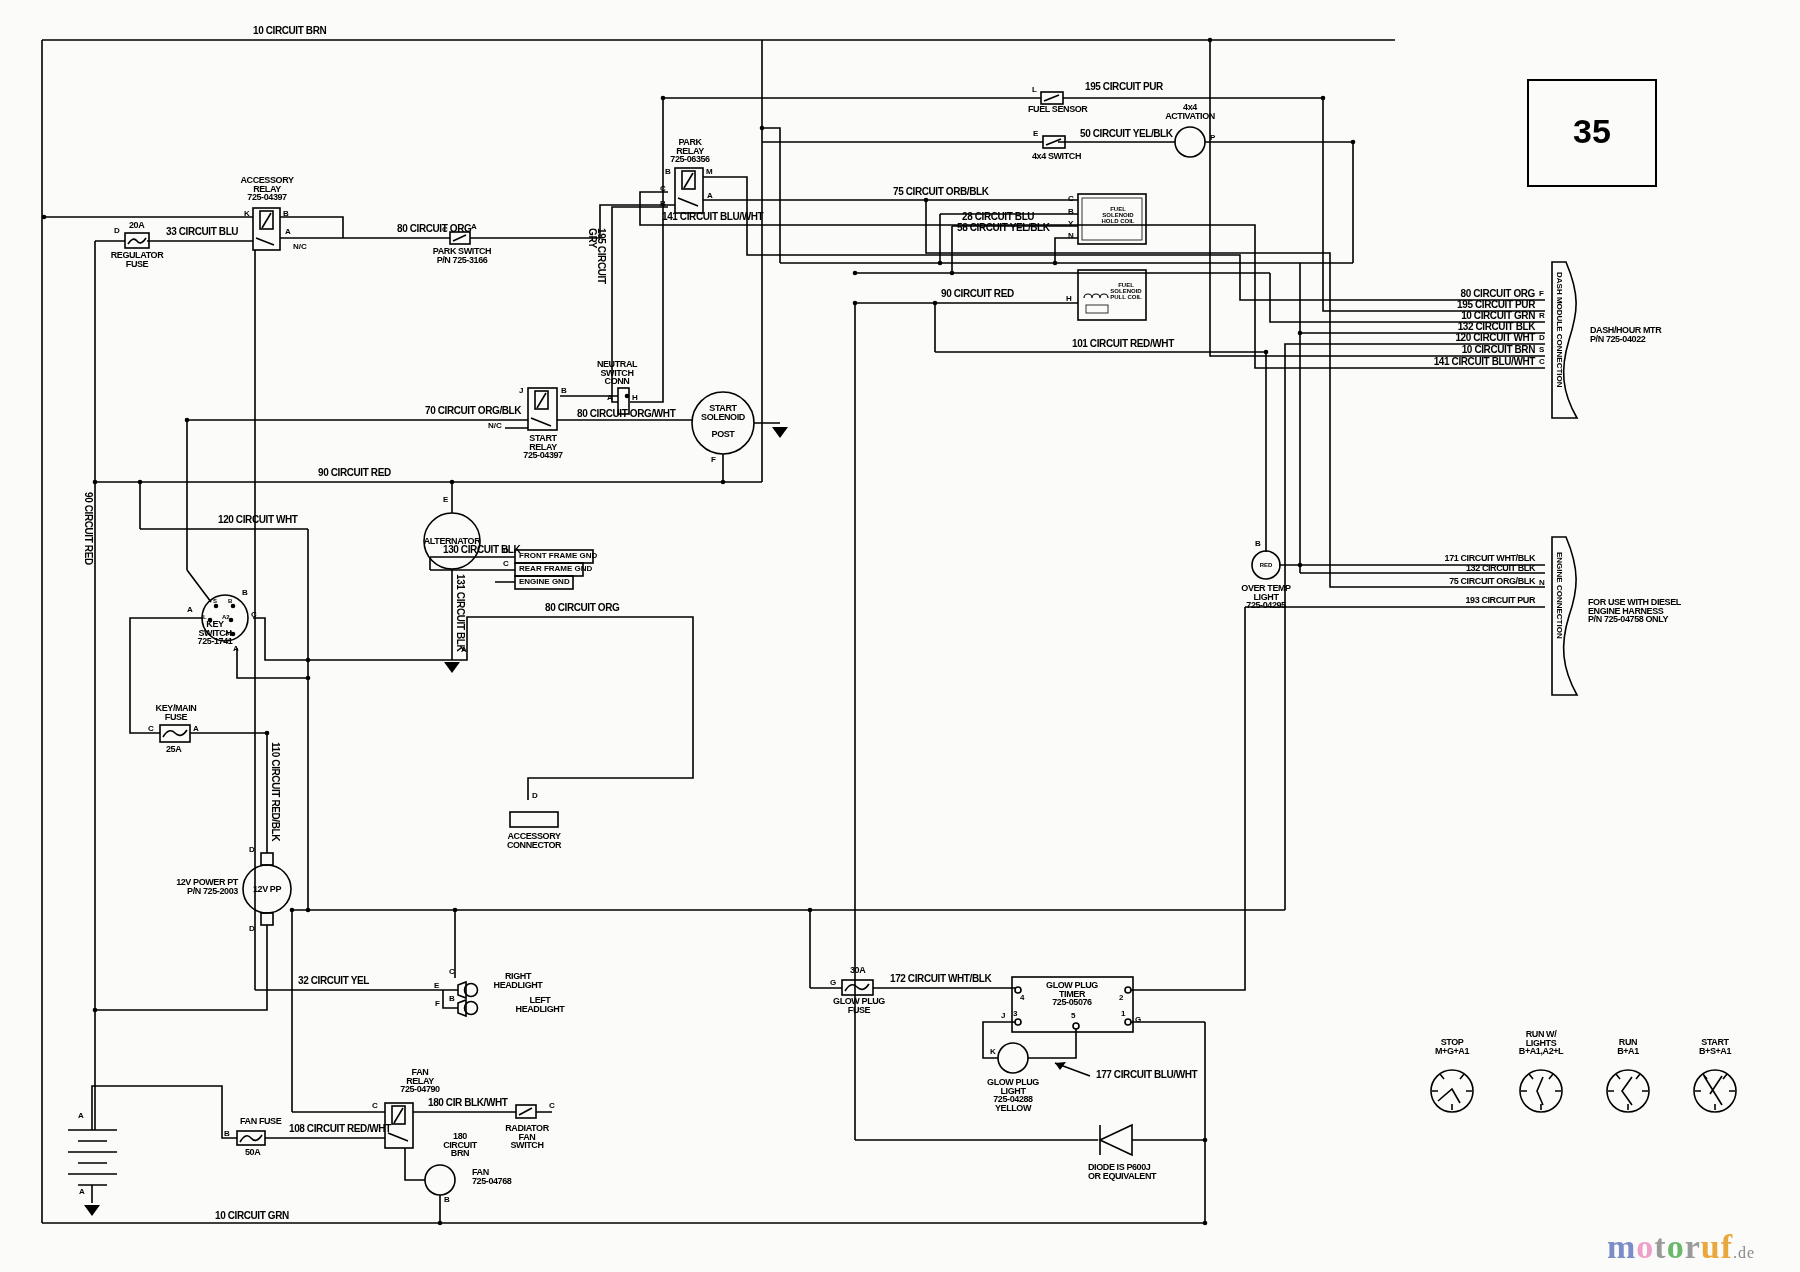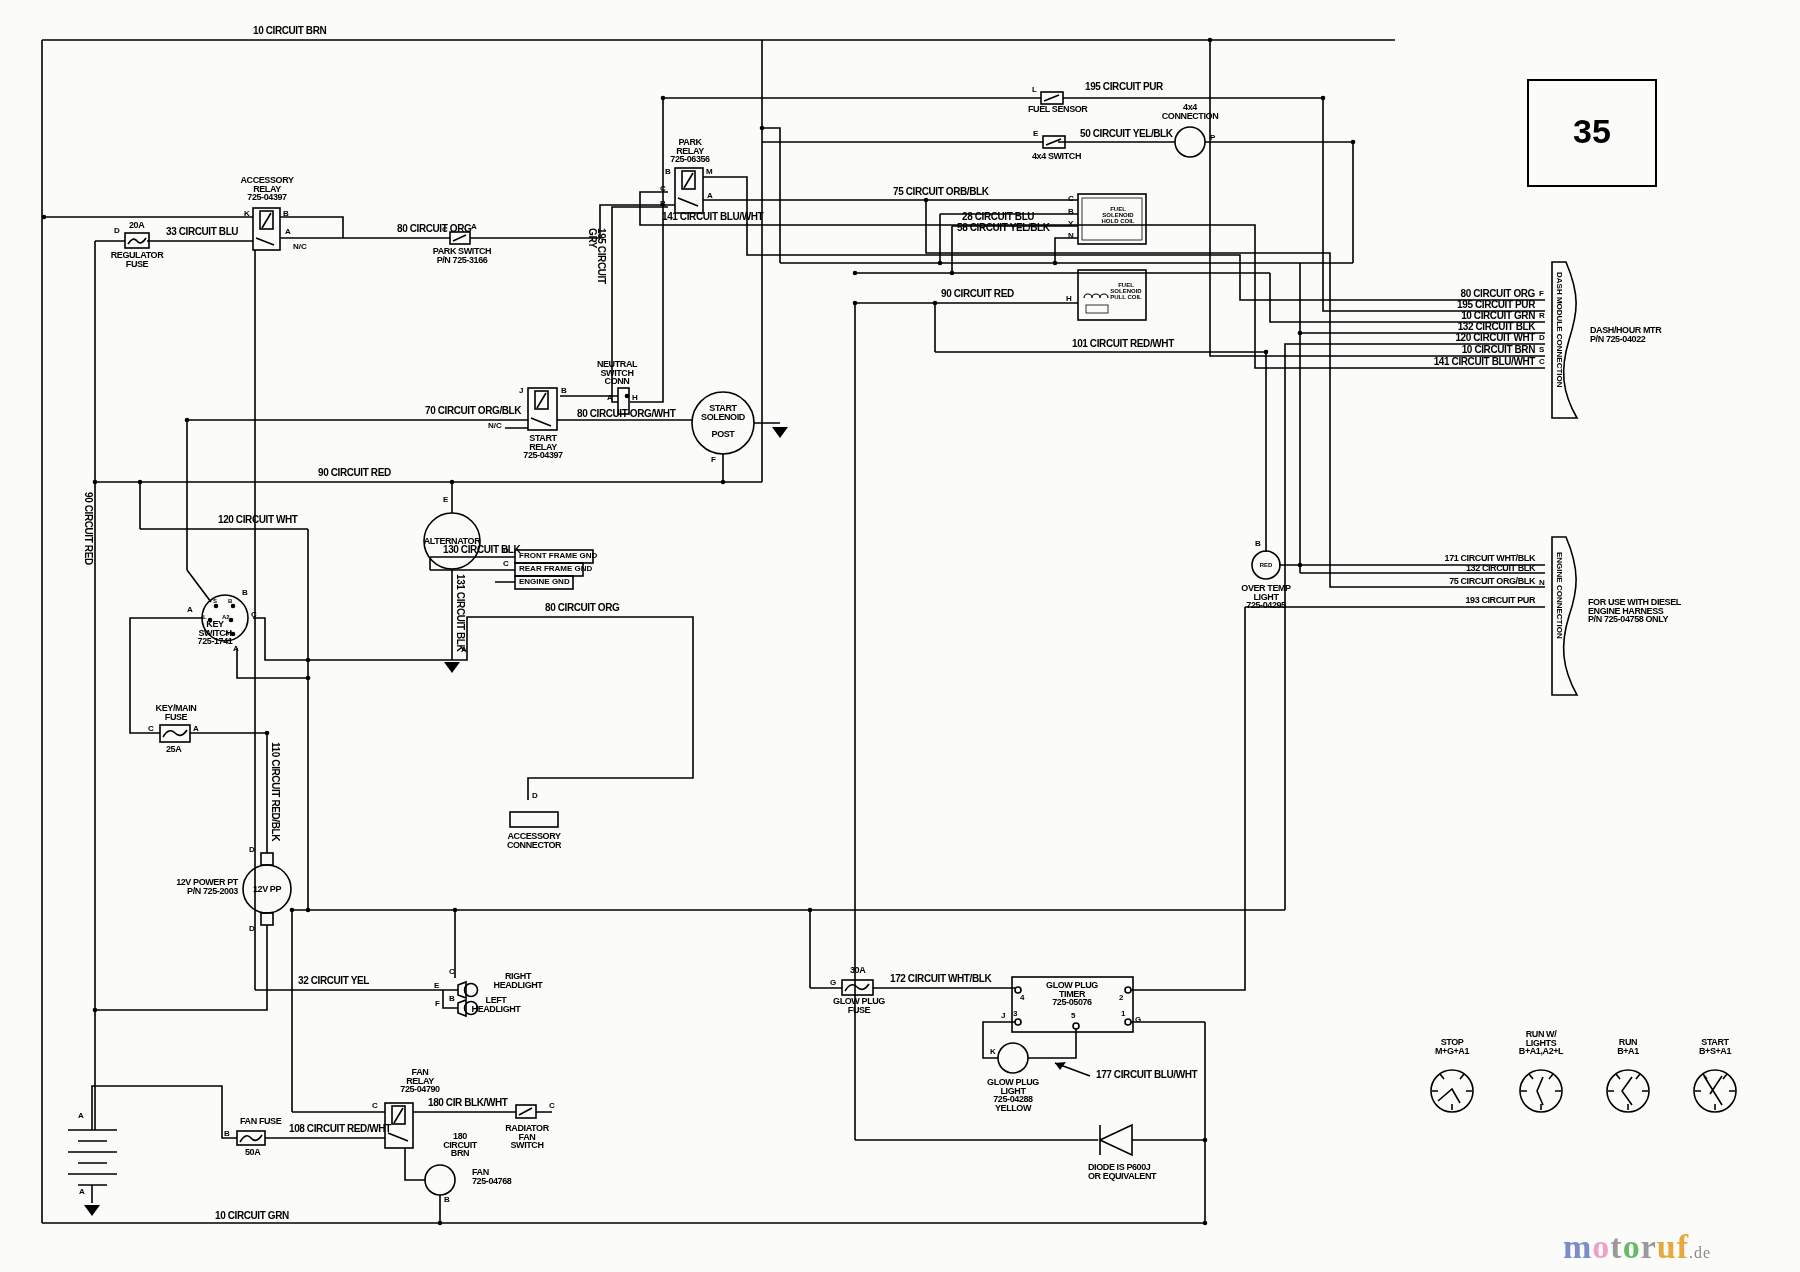--- a/index.html
+++ b/index.html
@@ -9,21 +9,21 @@
   .lbl{position:absolute;font:bold 10px "Liberation Sans",sans-serif;letter-spacing:-0.4px;
        white-space:pre;line-height:9px;color:#000;}
   .c{transform:translateX(-50%);text-align:center;}
   .r{text-align:right;}
   .v{writing-mode:vertical-rl;line-height:9px;}
   .cap{font-size:9px;line-height:8.5px;}
   .pin{font-size:8px;letter-spacing:0;line-height:8px;}
   .tiny{font-size:6px;letter-spacing:0;line-height:6px;}
   .big{font:bold 34px "Liberation Sans",sans-serif;letter-spacing:0;}
   .drawno{font:44px "Liberation Sans",sans-serif;letter-spacing:1px;}
-  .wm{font:bold 34px "Liberation Serif",serif;letter-spacing:1px;}
+  .wm{font:bold 34px "Liberation Serif",serif;letter-spacing:1px;margin-left:44px;}
   .wm span{display:inline;}
   .wm .de{font:16px "Liberation Serif",serif;color:#8a8a8a;}
 </style>
 </head>
 <body>
 
 <div id="stage">
 
 <svg width="1800" height="1272" viewBox="0 0 1800 1272">
   <g stroke="#000" stroke-width="1.6" fill="none">
@@ -295,21 +295,21 @@
 </svg>
 
 <span class="lbl" style="left:253px;top:26px">10 CIRCUIT BRN</span>
 <span class="lbl" style="left:1085px;top:82px">195 CIRCUIT PUR</span>
 <span class="lbl pin" style="left:1032px;top:86px">L</span>
 <span class="lbl cap" style="left:1028px;top:105px">FUEL SENSOR</span>
 <span class="lbl pin" style="left:1033px;top:130px">E</span>
 <span class="lbl" style="left:1080px;top:129px">50 CIRCUIT YEL/BLK</span>
 <span class="lbl cap" style="left:1032px;top:152px">4x4 SWITCH</span>
 <span class="lbl cap c" style="left:1190px;top:103px">4x4
-CONNECTION</span>
+ACTIVATION</span>
 <span class="lbl pin" style="left:1210px;top:134px">P</span>
 <span class="lbl big" style="left:1573px;top:112px">35</span>
 
 <span class="lbl cap c" style="left:267px;top:176px">ACCESSORY
 RELAY
 725-04397</span>
 <span class="lbl pin" style="left:244px;top:210px">K</span>
 <span class="lbl pin" style="left:283px;top:210px">B</span>
 <span class="lbl pin" style="left:285px;top:228px">A</span>
 <span class="lbl pin" style="left:293px;top:243px">N/C</span>
@@ -413,21 +413,21 @@
 <span class="lbl cap c" style="left:534px;top:832px">ACCESSORY
 CONNECTOR</span>
 
 <span class="lbl" style="left:298px;top:976px">32 CIRCUIT YEL</span>
 <span class="lbl pin" style="left:434px;top:982px">E</span>
 <span class="lbl pin" style="left:449px;top:968px">C</span>
 <span class="lbl pin" style="left:435px;top:1000px">F</span>
 <span class="lbl pin" style="left:449px;top:995px">B</span>
 <span class="lbl cap c" style="left:518px;top:972px">RIGHT
 HEADLIGHT</span>
-<span class="lbl cap c" style="left:496px;top:996px">LEFT
+<span class="lbl cap c" style="left:540px;top:996px">LEFT
 HEADLIGHT</span>
 
 <span class="lbl r" style="left:1380px;top:289px;width:155px">80 CIRCUIT ORG</span>
 <span class="lbl r" style="left:1380px;top:300px;width:155px">195 CIRCUIT PUR</span>
 <span class="lbl r" style="left:1380px;top:311px;width:155px">10 CIRCUIT GRN</span>
 <span class="lbl r" style="left:1380px;top:322px;width:155px">132 CIRCUIT BLK</span>
 <span class="lbl r" style="left:1380px;top:333px;width:155px">120 CIRCUIT WHT</span>
 <span class="lbl r" style="left:1380px;top:345px;width:155px">10 CIRCUIT BRN</span>
 <span class="lbl r" style="left:1380px;top:357px;width:155px">141 CIRCUIT BLU/WHT</span>
 <span class="lbl pin" style="left:1539px;top:290px">F</span>

